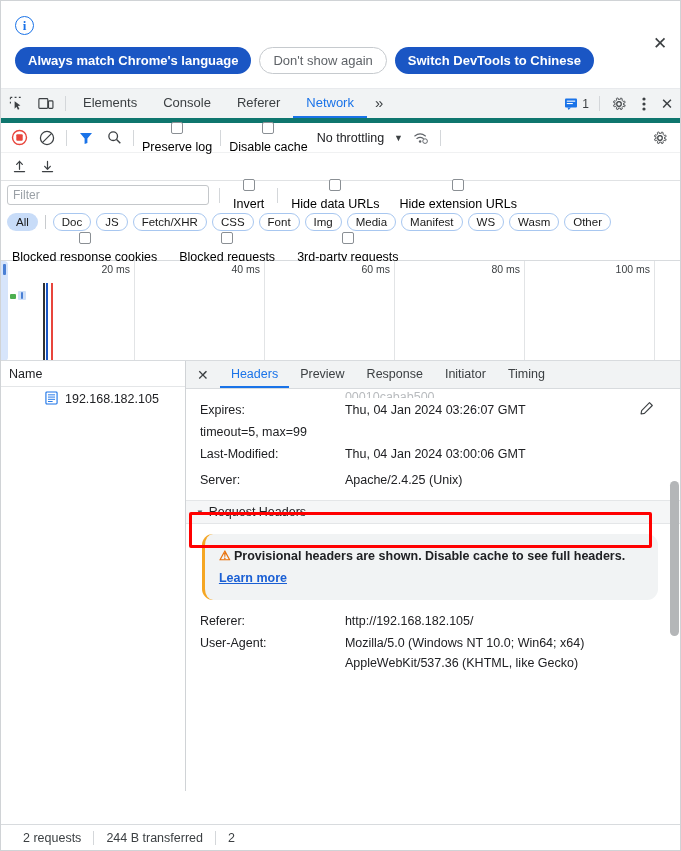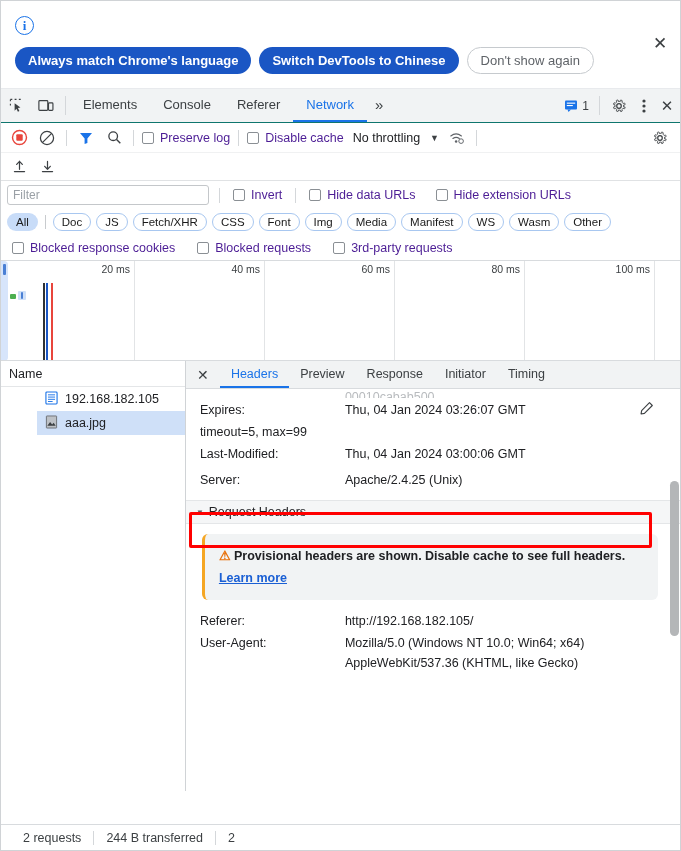--- a/index.html
+++ b/index.html
@@ -48,21 +48,21 @@
   .banner-close {
     position: absolute; right: 10px; top: 33px;
     width: 20px; height: 20px; cursor: pointer;
     color: #3c4043; font-size: 17px; line-height: 20px; text-align: center;
   }
 
   
   .tabbar {
     display: flex; align-items: stretch;
     height: 34px; background: #f1f3f4;
-    border-bottom: 1px solid #0f766e;
+    border-bottom: 5px solid #0f766e;
   }
   .tb-iconbtn {
     width: 30px; display: flex; align-items: center; justify-content: center;
     cursor: pointer; color: #3c4043;
   }
   .tb-sep { width: 1px; background: #d4d7da; margin: 7px 4px; }
   .tab {
     padding: 0 13px; display: flex; align-items: center;
     font-size: 13px; color: #3c4043; cursor: pointer;
     border-bottom: 2px solid transparent;
@@ -75,21 +75,21 @@
   
   .nettools {
     display: flex; align-items: center; height: 30px;
     background: #fff; padding: 0 4px;
     border-bottom: 1px solid #f0f1f2;
   }
   .nt-icon { width: 28px; height: 28px; display: flex; align-items: center; justify-content: center; cursor: pointer; }
   .nt-sep { width: 1px; height: 16px; background: #d4d7da; margin: 0 5px; }
   .chk {
     display: inline-flex; align-items: center; gap: 6px;
-    font-size: 12.5px; color: #4c1d95; cursor: pointer; padding: 0 3px;
+    font-size: 12.5px; color: #000000; cursor: pointer; padding: 0 3px; flex-direction: column;
   }
   .cbox {
     width: 12px; height: 12px; border: 1px solid #8a8f94;
     border-radius: 2px; background: #fff; flex: 0 0 auto;
   }
   .throttle { font-size: 12.5px; color: #202124; padding: 0 6px; cursor: pointer; }
   .caret { font-size: 9px; color: #3c4043; cursor: pointer; padding: 0 4px; }
 
   .nettools2 {
     display: flex; align-items: center; height: 28px;
@@ -190,21 +190,21 @@
   .section-hdr {
     display: flex; align-items: center; gap: 5px;
     height: 24px; padding: 0 10px; font-size: 12.5px; color: #202124;
     background: #f5f6f7; border-top: 1px solid #e4e6e8; border-bottom: 1px solid #e4e6e8;
     cursor: pointer;
   }
   .tri { font-size: 8px; color: #5f6368; }
 
   .warnbox {
     margin: 10px 22px 10px 16px; background: #f1f3f4;
-    border-left: 3px solid #f5a623; border-radius: 6px;
+    border-left: 3px solid #f5a623; border-radius: 11px;
     padding: 11px 12px 11px 14px;
     font-size: 12.5px; font-weight: bold; color: #202124; line-height: 22px;
   }
   .warnbox .wicon { color: #e8710a; font-size: 13px; }
   .warnbox a { color: #1a5fd4; text-decoration: underline; font-weight: bold; }
 
   .scrollbar {
     position: absolute; right: 1px; top: 92px; width: 9px; height: 155px;
     background: #b4b6b8; border-radius: 5px;
   }
@@ -229,22 +229,22 @@
 <body>
 
 <div id="app">
 
   <div class="banner">
     <div class="banner-row1">
       <span class="info-icon">i</span>
     </div>
     <div class="banner-row2">
       <div class="btn-pill btn-primary">Always match Chrome's language</div>
+      <div class="btn-pill btn-outline">Don't show again</div>
       <div class="btn-pill btn-primary">Switch DevTools to Chinese</div>
-      <div class="btn-pill btn-outline">Don't show again</div>
     </div>
     <div class="banner-close">✕</div>
   </div>
 
   <div class="tabbar">
     <div class="tb-iconbtn">
       <svg width="15" height="15" viewBox="0 0 16 16">
         <path d="M1.5 1.5h3M6 1.5h3M10.5 1.5h3M1.5 1.5v3M1.5 6v3" stroke="#3c4043" stroke-width="1.2" fill="none" stroke-dasharray="2 1.6"></path>
         <path d="M6 5.5l6.2 4.6-2.7.6 1.6 3.1-1.6.8-1.6-3.1L6 13.5z" fill="#3c4043"></path>
       </svg>
@@ -446,29 +446,20 @@
             <svg width="13" height="14" viewBox="0 0 14 15">
               <rect x="1" y="1" width="12" height="13" rx="1" fill="#fff" stroke="#1a73e8" stroke-width="1.2"></rect>
               <rect x="3.2" y="3.6" width="7.6" height="1" fill="#1a73e8"></rect>
               <rect x="3.2" y="6" width="7.6" height="1" fill="#1a73e8"></rect>
               <rect x="3.2" y="8.4" width="7.6" height="1" fill="#1a73e8"></rect>
               <rect x="3.2" y="10.8" width="5" height="1" fill="#1a73e8"></rect>
             </svg>
           </span>
           <span class="fname">192.168.182.105</span>
         </div>
-        <div class="lp-row sel">
-          <span>
-            <svg width="13" height="14" viewBox="0 0 14 15">
-              <rect x="1.5" y="1" width="11" height="13" rx="0.5" fill="#bdc1c6" stroke="#5f6368" stroke-width="0.9"></rect>
-              <path d="M2.5 11.5l3-4 2.2 2.6 1.6-1.8 2.2 3.2z" fill="#3c4043"></path>
-            </svg>
-          </span>
-          <span class="fname">aaa.jpg</span>
-        </div>
       </div>
     </div>
 
     <div class="rightpane">
       <div class="rp-tabbar">
         <div class="rp-close">✕</div>
         <div class="rp-tab active">Headers</div>
         <div class="rp-tab">Preview</div>
         <div class="rp-tab">Response</div>
         <div class="rp-tab">Initiator</div>

